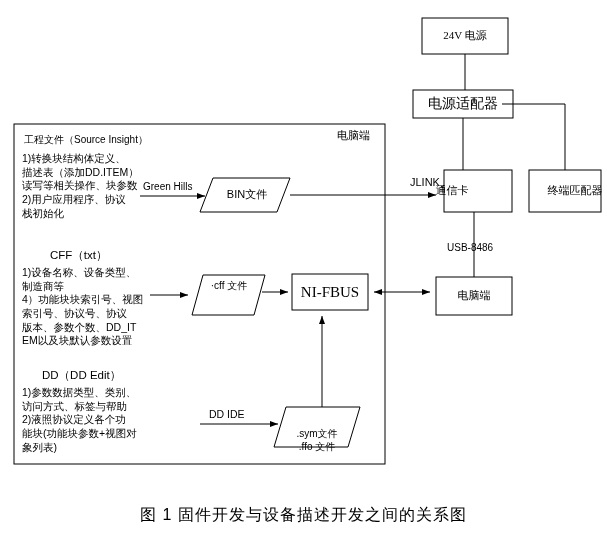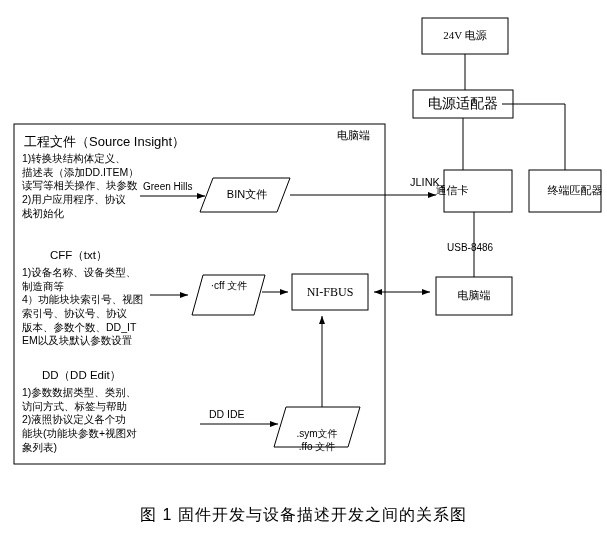--- a/index.html
+++ b/index.html
@@ -132,42 +132,42 @@
   </div>
 
   <div class="node" style="left:529px; top:170px; width:92px; height:42px; font-size:11px;">
     <span>终端匹配器</span>
   </div>
 
   <div class="node" style="left:436px; top:277px; width:76px; height:38px; font-size:11px;">
     <span>电脑端</span>
   </div>
 
-  <div class="node" style="left:292px; top:274px; width:76px; height:36px; font-size:12px;">
+  <div class="node" style="left:292px; top:274px; width:76px; height:36px; font-size:15px;">
     <span>NI-FBUS</span>
   </div>
 
   <div class="para-label" style="left:212px; top:187px; width:70px; font-size:11px;">
     <span>BIN文件</span>
   </div>
 
   <div class="para-label" style="left:198px; top:279px; width:62px; font-size:10px; line-height:1.35; white-space:normal;">
     <span>·cff 文件</span>
   </div>
 
   <div class="para-label" style="left:282px; top:413px; width:70px; font-size:10px; line-height:1.35; white-space:pre-line;">
     <span>.sym文件
 .ffo 文件</span>
   </div>
 
   <div class="lbl" style="left:337px; top:128px; font-size:11px;">
     <span>电脑端</span>
   </div>
 
-  <div class="lbl" style="left:24px; top:133px; font-size:13px;">
+  <div class="lbl" style="left:24px; top:133px; font-size:10px;">
     <span>工程文件（Source Insight）</span>
   </div>
   <div class="textblock" style="left:22px; top:152px; width:122px; font-size:10.5px;">
     <div>1)转换块结构体定义、</div>
     <div>描述表（添加DD.ITEM）</div>
     <div>读写等相关操作、块参数</div>
     <div>2)用户应用程序、协议</div>
     <div>栈初始化</div>
   </div>
 

